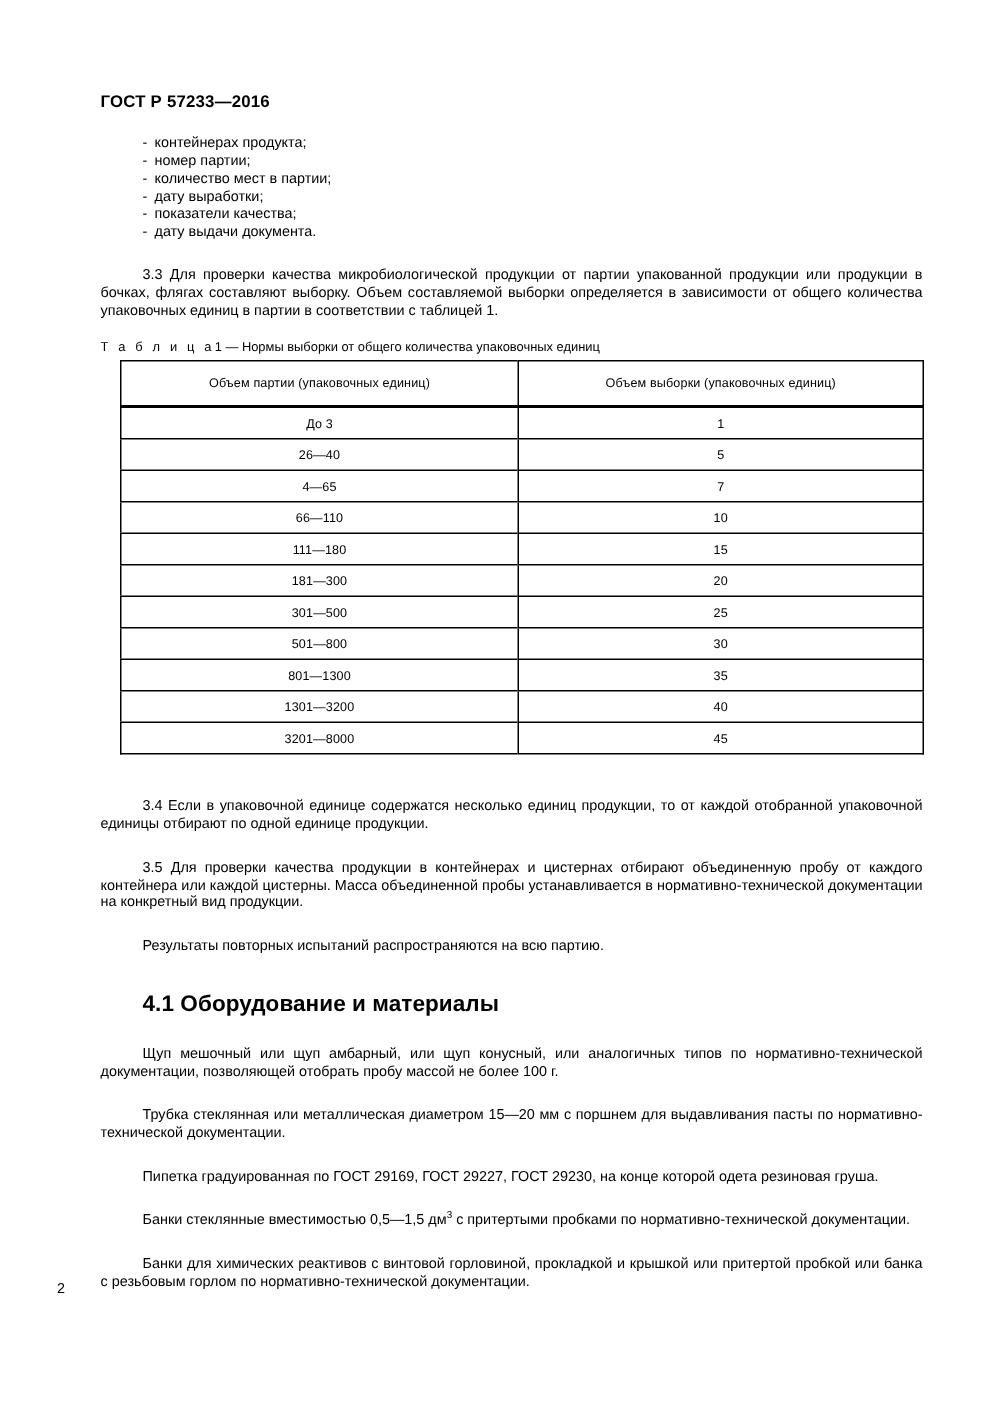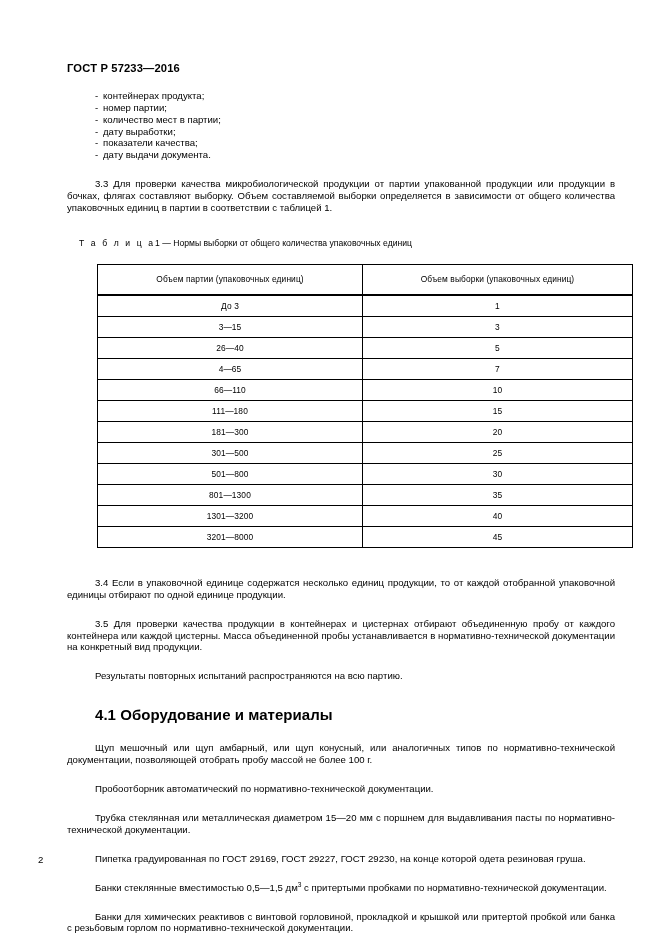--- a/index.html
+++ b/index.html
@@ -78,32 +78,32 @@
   p.tight { text-align: left; }
 
   .gap-2 { height: 2px; }
   .gap-4 { height: 4px; }
   .gap-12 { height: 12px; }
 
   
   .table-caption {
     font-size: 8.6px;
     line-height: 10px;
-    margin: 12px;
+    margin: 0;
     white-space: nowrap;
   }
   .table-caption .tbl-word {
     letter-spacing: 2.1px;
   }
 
   
   .norm-table {
     border-collapse: collapse;
     width: 535px;
-    margin-left: 30px;
+    margin-left: 13px;
     table-layout: fixed;
     font-size: 8.4px;
   }
   .norm-table col.c1 { width: 265px; }
   .norm-table col.c2 { width: 270px; }
 
   .norm-table th,
   .norm-table td {
     text-align: center;
     vertical-align: middle;
@@ -218,24 +218,20 @@
           <th>Объем партии (упаковочных единиц)</th>
           <th>Объем выборки (упаковочных единиц)</th>
         </tr>
       </thead>
       <tbody>
         <tr>
           <td>До 3</td>
           <td>1</td>
         </tr>
         <tr>
-          <td>3—15</td>
-          <td>3</td>
-        </tr>
-        <tr>
           <td>26—40</td>
           <td>5</td>
         </tr>
         <tr>
           <td>4—65</td>
           <td>7</td>
         </tr>
         <tr>
           <td>66—110</td>
           <td>10</td>
@@ -280,21 +276,20 @@
     <div class="gap-12"></div>
 
 
     <div class="gap-12"></div>
 
     <h3 class="subsec">4.1  Оборудование и материалы</h3>
 
     <div class="gap-2"></div>
 
     <p class="body indent">Щуп мешочный или щуп амбарный, или щуп конусный, или аналогичных типов по нормативно-технической документации, позволяющей отобрать пробу массой не более 100 г.</p>
-    <p class="body indent tight">Пробоотборник автоматический по нормативно-технической документации.</p>
     <p class="body indent">Трубка стеклянная или металлическая диаметром 15—20 мм с поршнем для выдавливания пасты по нормативно-технической документации.</p>
     <p class="body indent">Пипетка градуированная по ГОСТ 29169, ГОСТ 29227, ГОСТ 29230, на конце которой одета резиновая груша.</p>
     <p class="body indent"><span>Банки стеклянные вместимостью 0,5—1,5 дм</span><sup class="unit">3</sup><span> с притертыми пробками по нормативно-технической документации.</span></p>
     <p class="body indent">Банки  для  химических реактивов с винтовой горловиной, прокладкой и крышкой или притертой пробкой или банка с резьбовым горлом по нормативно-технической документации.</p>
 
   </div>
 
   <div class="page-number">2</div>
 
 </div>

